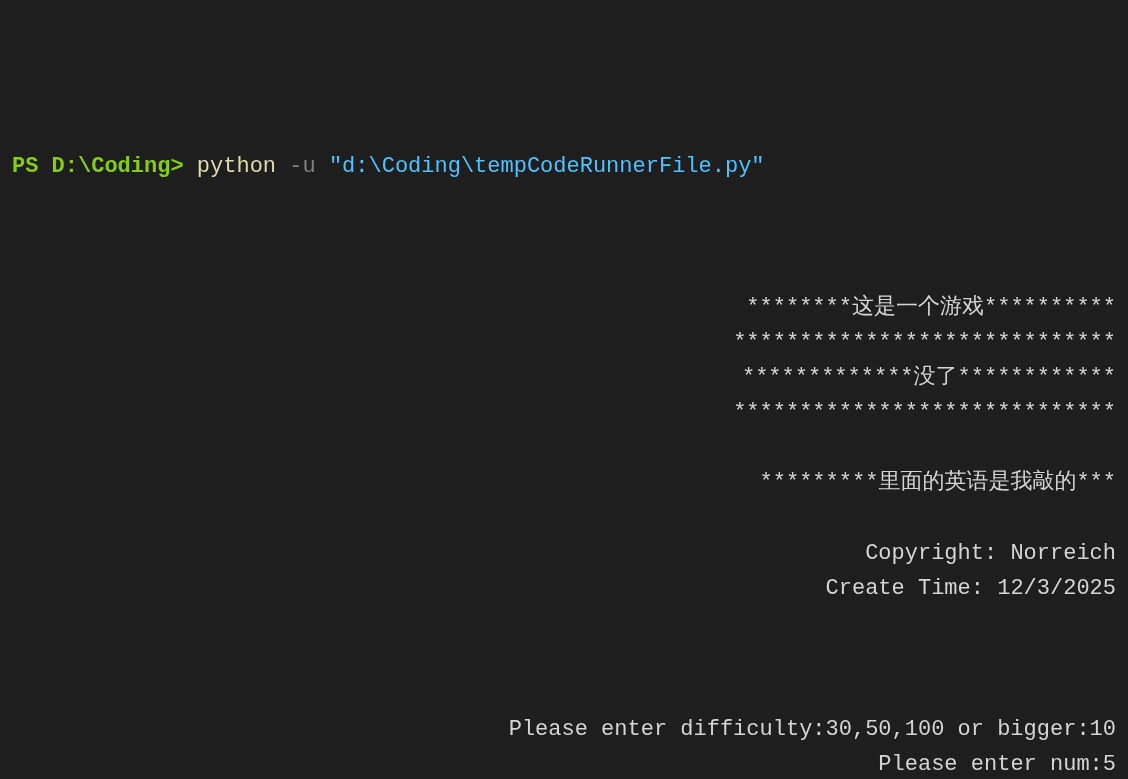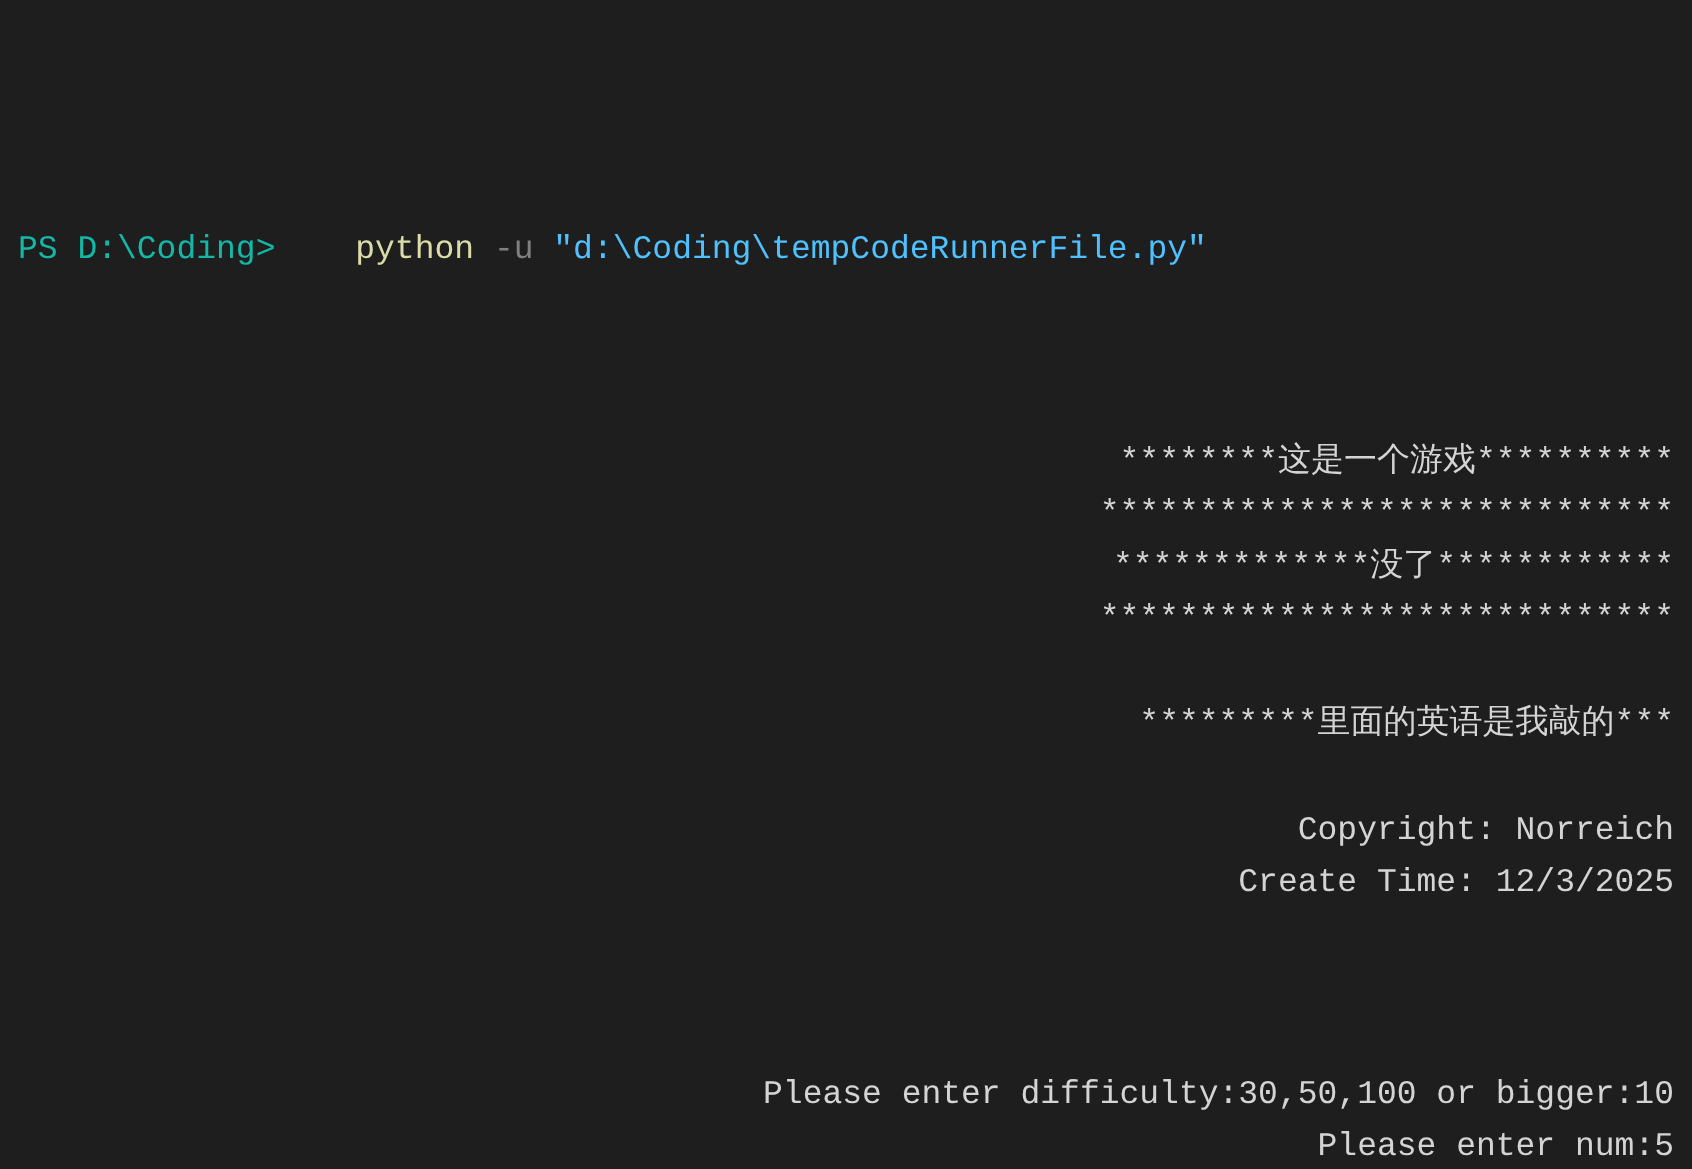--- a/index.html
+++ b/index.html
@@ -16,25 +16,25 @@
       line-height: 1.6;
       white-space: pre;
       min-height: 779px;
       width: 1128px;
       overflow: hidden;
     }
     .prompt-line {
       display: block;
     }
     .ps-prompt {
-      color: #14b8a6;
+      color: #84cc16;
+      font-weight: bold;
     }
     .python-cmd {
       color: #dcdcaa;
-      margin-left: 40px;
     }
     .flag {
       color: #808080;
     }
     .filepath {
       color: #4fc1ff;
     }
     .output-line {
       color: #d4d4d4;
       display: block;

